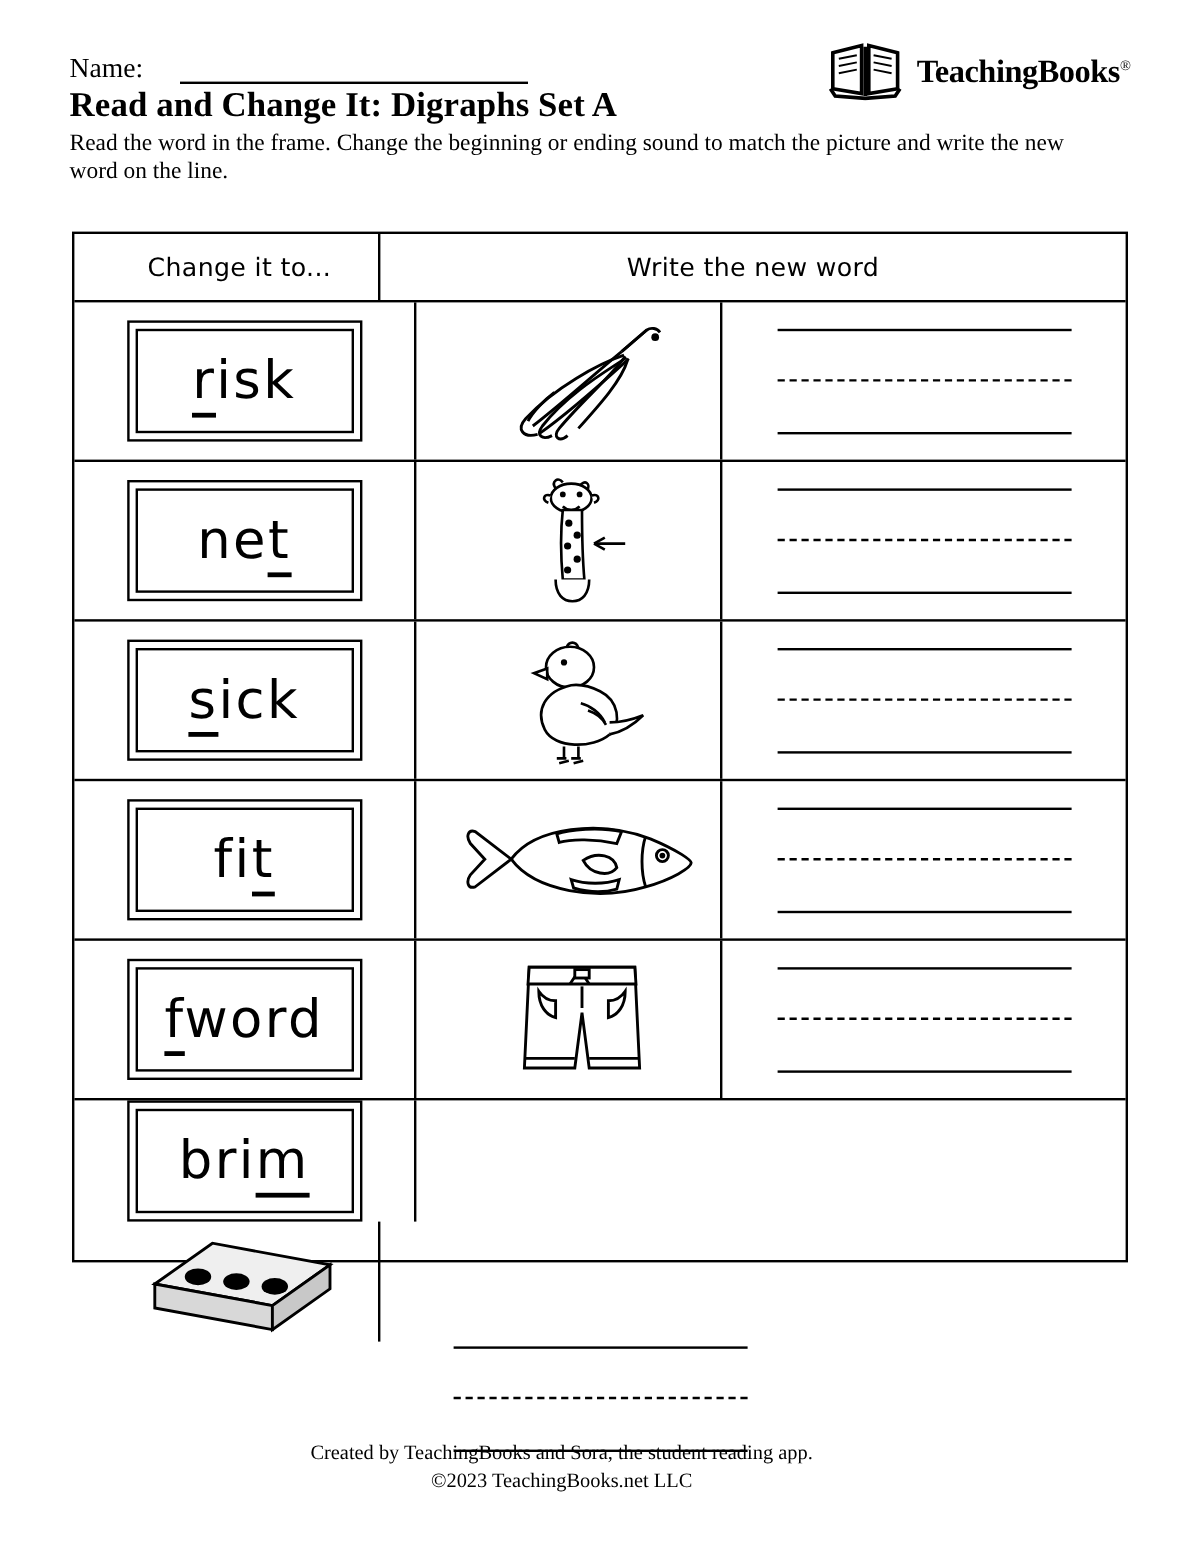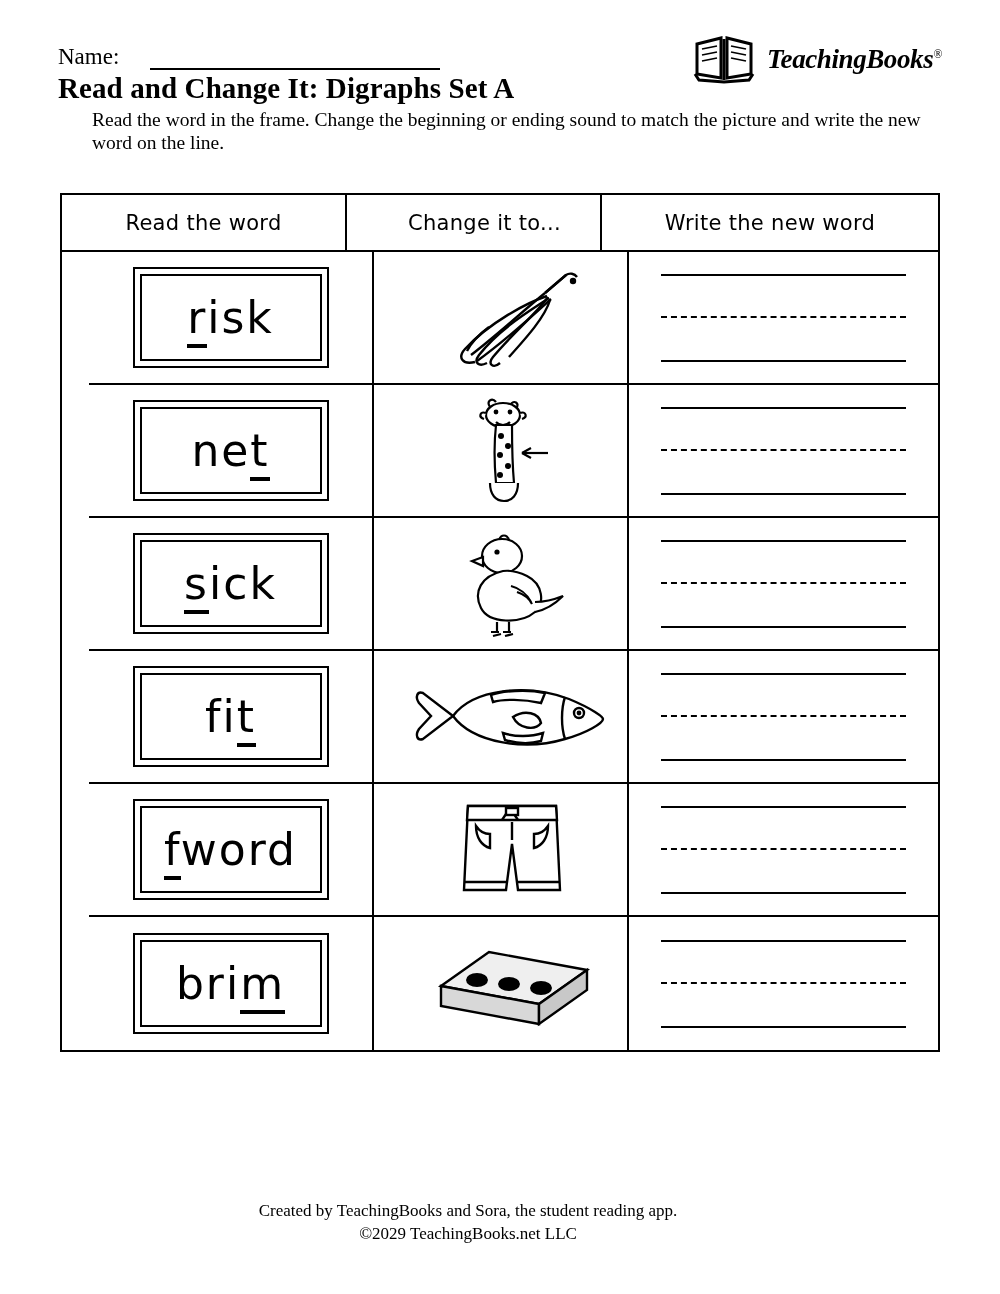--- a/index.html
+++ b/index.html
@@ -47,21 +47,20 @@
     height: 20px;
     margin-left: 8px;
   }
   .logo {
     position: absolute;
     right: 0px;
     top: 0px;
     display: flex;
     align-items: center;
     gap: 12px;
-    font-style: italic;
   }
   .logo-book {
     width: 62px;
     height: 50px;
   }
   .logo-text {
     font-family: "Liberation Serif", serif;
     font-size: 27px;
     font-weight: bold;
     letter-spacing: -0.4px;
@@ -78,38 +77,37 @@
     font-weight: bold;
     font-family: "Liberation Serif", serif;
     letter-spacing: 0.1px;
   }
   .subtitle {
     margin-top: 4px;
     font-size: 19.5px;
     line-height: 1.16;
     font-family: "Liberation Serif", serif;
     max-width: 830px;
-    margin-left: 34px;
   }
 
   
   .sheet {
     position: absolute;
     left: 60px;
     top: 193px;
     width: 880px;
     border: 2px solid #000;
     box-sizing: border-box;
   }
   .row {
     display: flex;
     border-bottom: 2px solid #000;
     box-sizing: border-box;
   }
-  .row:last-child { border-bottom: none; }
+  .row:last-child { border-bottom: none; flex-direction: column; }
   .cell-word {
     width: 285px;
     box-sizing: border-box;
     border-right: 2px solid #000;
     display: flex;
     align-items: center;
     justify-content: center;
   }
   .cell-pic {
     width: 255px;
@@ -128,21 +126,21 @@
     justify-content: center;
   }
   .head-row { height: 57px; }
   .head-row .cell-word,
   .head-row .cell-pic,
   .head-row .cell-write {
     font-family: "DejaVu Sans", sans-serif;
     font-size: 21px;
     letter-spacing: 0.3px;
   }
-  .body-row { height: 133px; margin-left: 27px; }
+  .body-row { height: 133px; }
 
   
   .frame {
     width: 196px;
     height: 101px;
     border: 2px solid #000;
     position: relative;
     display: flex;
     align-items: center;
     justify-content: center;
@@ -230,21 +228,20 @@
       <span class="logo-text"><span>TeachingBooks</span><span class="logo-reg">®</span></span>
     </div>
 
     <div class="title">Read and Change It: Digraphs Set A</div>
     <div class="subtitle">Read the word in the frame. Change the beginning or ending sound to match the picture and write the new word on the line.</div>
   </div>
 
   <div class="sheet">
 
     <div class="row head-row">
-      <div class="cell-word">Read the word</div>
       <div class="cell-pic">Change it to...</div>
       <div class="cell-write">Write the new word</div>
     </div>
 
     <div class="row body-row">
       <div class="cell-word">
         <div class="frame">
           <span class="word"><u>r</u><span>isk</span></span>
         </div>
       </div>
@@ -443,16 +440,16 @@
           <div class="ln mid"></div>
           <div class="ln bot"></div>
         </div>
       </div>
     </div>
 
   </div>
 
   <div class="footer">
     <div>Created by TeachingBooks and Sora, the student reading app.</div>
-    <div>©2029 TeachingBooks.net LLC</div>
+    <div>©2023 TeachingBooks.net LLC</div>
   </div>
 
 </div>
 
 </body></html>

